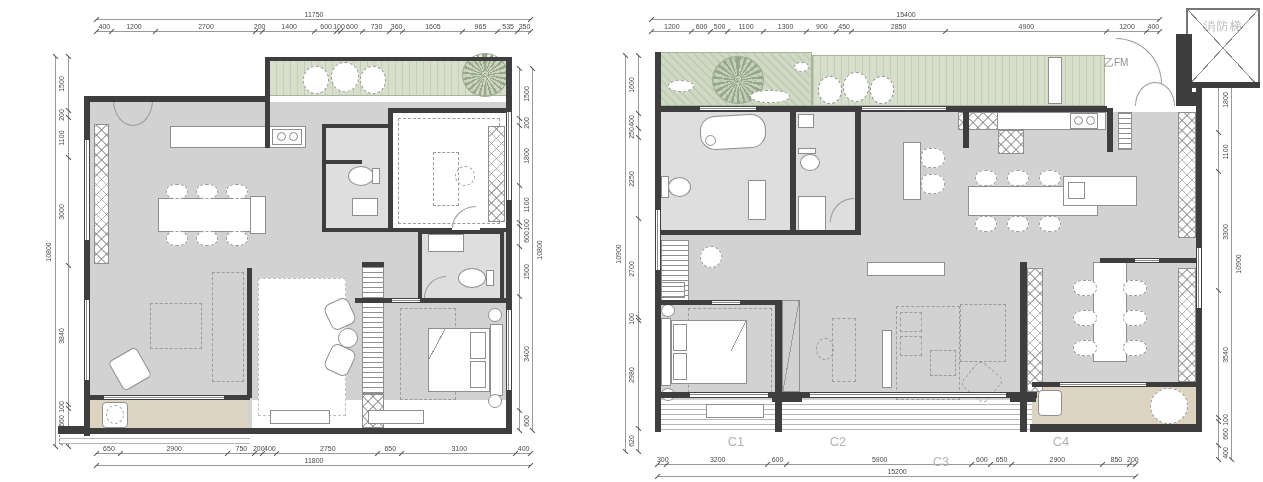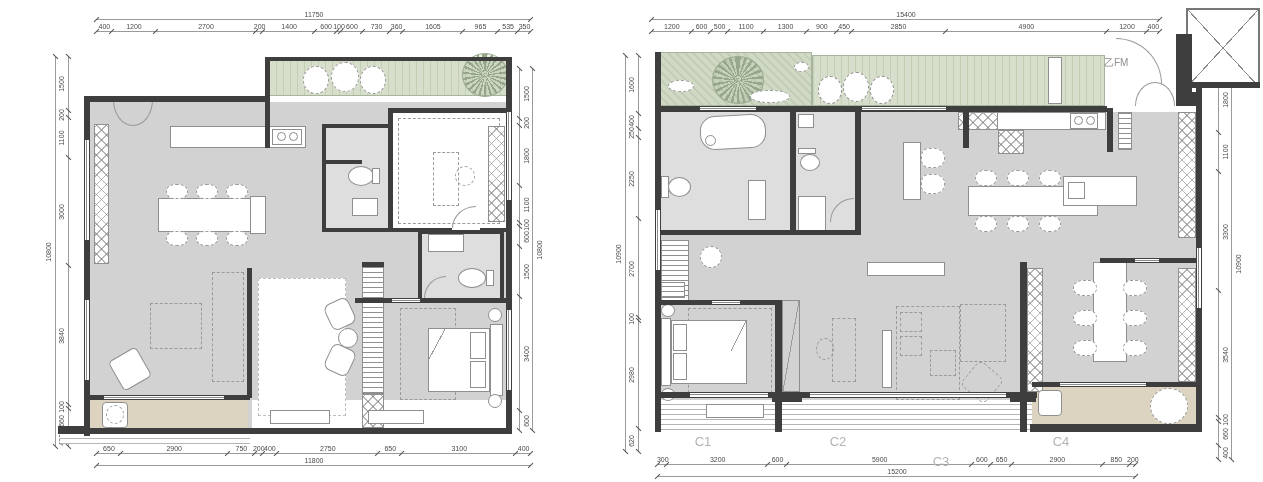--- a/index.html
+++ b/index.html
@@ -521,21 +521,21 @@
         <div class="tick" style="top: calc(100% - 1px);"></div>
       </div>
     <div class="dimcol ll" style="left:1231px;top:68px;width:13px;height:392px">
         <div class="seg" style="top: 0%; height: 100%;">
           <span>10900</span>
         </div>
         <div class="tick" style="top: calc(0% - 1px);"></div>
         <div class="tick" style="top: calc(100% - 1px);"></div>
       </div>
 
-    <div class="a lbl" style="left:683px;top:434px;width:40px;height:16px">C1</div>
+    <div class="a lbl" style="left:716px;top:434px;width:40px;height:16px">C1</div>
     <div class="a lbl" style="left:818px;top:434px;width:40px;height:16px">C2</div>
     <div class="a lbl" style="left:921px;top:454px;width:40px;height:16px">C3</div>
     <div class="a lbl" style="left:1041px;top:434px;width:40px;height:16px">C4</div>
 
     <div class="a flr" style="left:661px;top:112px;width:535px;height:318px"></div>
     <div class="a garden" style="left:658px;top:52px;width:154px;height:54px"></div>
     <div class="a tree" style="left:712px;top:56px;width:52px;height:48px"></div>
     <div class="a dsh ov" style="left:668px;top:80px;width:26px;height:12px;background:#fff"></div>
     <div class="a dsh ov" style="left:750px;top:90px;width:40px;height:13px;background:#fff"></div>
     <div class="a dsh ov" style="left:794px;top:62px;width:15px;height:10px;background:#fff"></div>
@@ -543,20 +543,21 @@
     <div class="a wf ov" style="left:818px;top:76px;width:24px;height:28px;border-style:dashed"></div>
     <div class="a wf ov" style="left:843px;top:72px;width:26px;height:30px;border-style:dashed"></div>
     <div class="a wf ov" style="left:870px;top:76px;width:24px;height:28px;border-style:dashed"></div>
     <div class="a wf" style="left:1048px;top:57px;width:14px;height:47px"></div>
     <div class="a bflr" style="left:661px;top:112px;width:130px;height:120px"></div>
     <div class="a bflr" style="left:796px;top:112px;width:60px;height:122px"></div>
     <div class="a balc" style="left:1032px;top:386px;width:164px;height:38px"></div>
     <div class="a hlines" style="left:661px;top:400px;width:371px;height:30px"></div>
 
     <div class="a xcross" style="left:1186px;top:8px;width:74px;height:80px;border:2px solid #777;background-color:#fff"></div>
+    <div class="a firelbl" style="left:1186px;top:8px;width:74px;height:36px">消防梯</div>
     <div class="a wall" style="left:1176px;top:34px;width:16px;height:62px"></div>
     <div class="a wall" style="left:1192px;top:82px;width:68px;height:6px"></div>
     <div class="a arc tr" style="left:1116px;top:38px;width:46px;height:46px"></div>
     <div class="a doorlbl" style="left:1104px;top:56px;width:40px;height:14px">乙FM</div>
     <div class="a arc tl" style="left:1135px;top:82px;width:20px;height:24px"></div>
     <div class="a arc tr" style="left:1155px;top:82px;width:20px;height:24px"></div>
 
     <div class="a wf" style="left:700px;top:115px;width:66px;height:34px;border-radius:15px;transform:rotate(-3deg)"></div>
     <div class="a wf ov" style="left:705px;top:135px;width:11px;height:11px"></div>
     <div class="a wf" style="left:661px;top:176px;width:8px;height:22px"></div>

